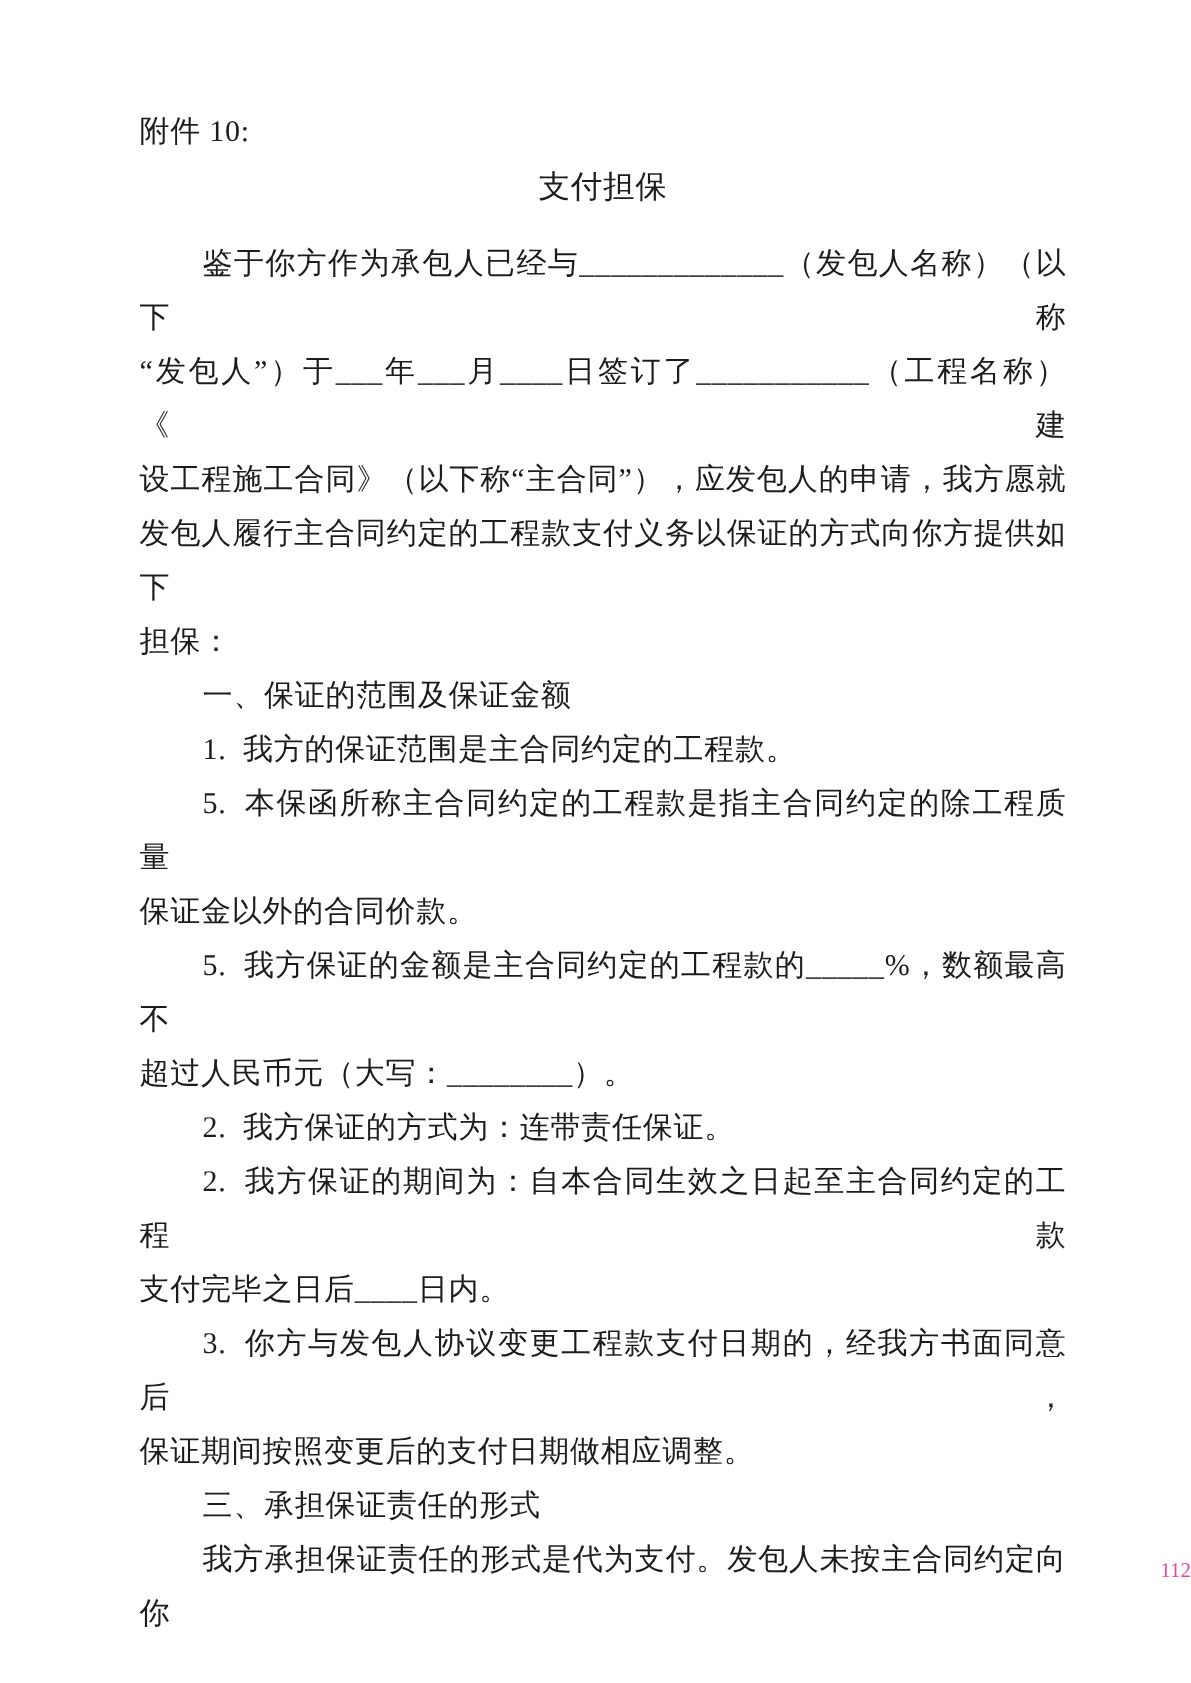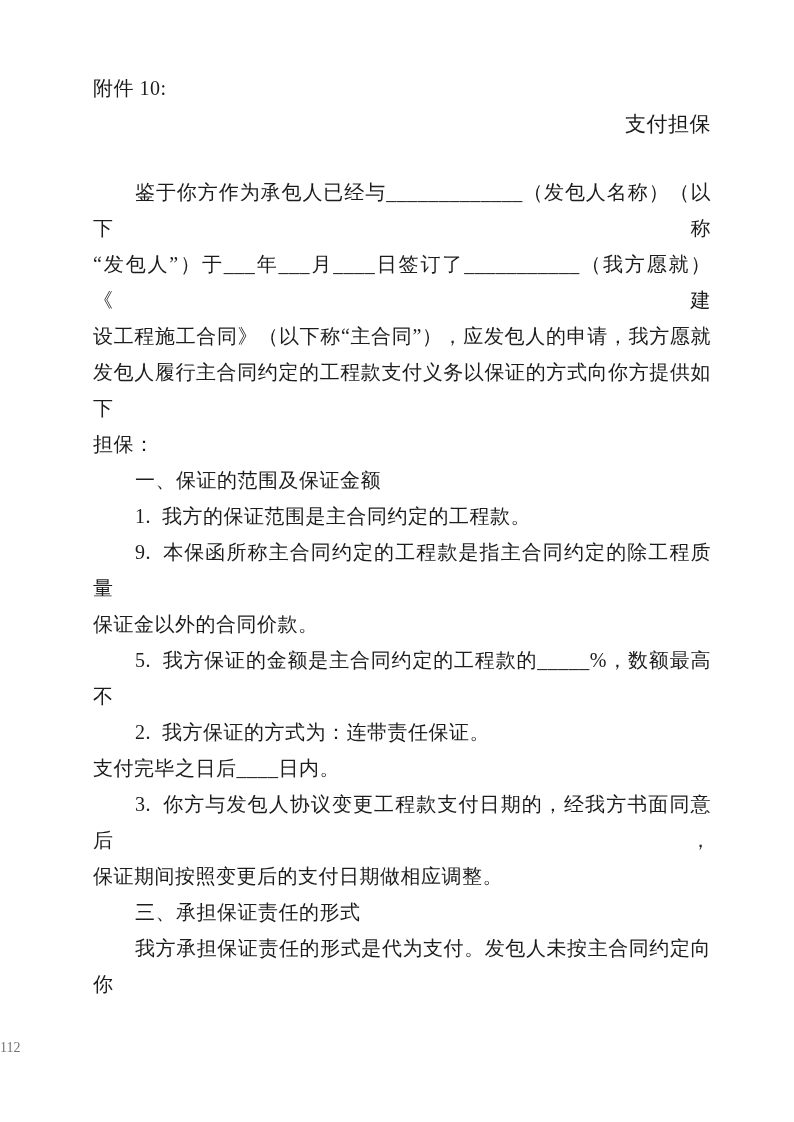--- a/index.html
+++ b/index.html
@@ -22,61 +22,63 @@
     top: 70px;
     width: 618px;
   }
   .line {
     font-size: 20px;
     line-height: 36px;
     white-space: pre-wrap;
     letter-spacing: 0.5px;
   }
   .line.center {
-    text-align: right;
+    text-align: center;
     font-size: 21px;
   }
   .line.indent {
     text-indent: 42px;
   }
   .line.justify {
     text-align: justify;
     text-align-last: justify;
   }
-  .line.gap-large { margin-top: 32px; }
+  .line.gap-large { margin-top: 16px; }
   .line.gap-small { margin-top: 8px; }
   .page-number {
     position: absolute;
     top: 1038px;
     left: 0;
     width: 100%;
-    text-align: left;
+    text-align: right;
     font-size: 14px;
     line-height: 20px;
-    color: #737373;
+    color: #ec4899;
   }
 </style>
 </head>
 <body>
 
 <div class="page">
   <div class="content" id="doc-lines">
       <div class="line">附件 10:</div>
       <div class="line center">支付担保</div>
       <div class="line indent justify gap-large">鉴于你方作为承包人已经与_____________（发包人名称）（以下称</div>
-      <div class="line justify">“发包人”）于___年___月____日签订了___________（我方愿就）《建</div>
+      <div class="line justify">“发包人”）于___年___月____日签订了___________（工程名称）《建</div>
       <div class="line justify">设工程施工合同》（以下称“主合同”），应发包人的申请，我方愿就</div>
       <div class="line justify">发包人履行主合同约定的工程款支付义务以保证的方式向你方提供如下</div>
       <div class="line">担保：</div>
       <div class="line indent">一、保证的范围及保证金额</div>
       <div class="line indent">1.  我方的保证范围是主合同约定的工程款。</div>
-      <div class="line indent justify">9.  本保函所称主合同约定的工程款是指主合同约定的除工程质量</div>
+      <div class="line indent justify">5.  本保函所称主合同约定的工程款是指主合同约定的除工程质量</div>
       <div class="line">保证金以外的合同价款。</div>
       <div class="line indent justify">5.  我方保证的金额是主合同约定的工程款的_____%，数额最高不</div>
+      <div class="line">超过人民币元（大写：________）。</div>
       <div class="line indent">2.  我方保证的方式为：连带责任保证。</div>
+      <div class="line indent justify">2.  我方保证的期间为：自本合同生效之日起至主合同约定的工程款</div>
       <div class="line">支付完毕之日后____日内。</div>
       <div class="line indent justify">3.  你方与发包人协议变更工程款支付日期的，经我方书面同意后，</div>
       <div class="line">保证期间按照变更后的支付日期做相应调整。</div>
       <div class="line indent">三、承担保证责任的形式</div>
       <div class="line indent justify">我方承担保证责任的形式是代为支付。发包人未按主合同约定向你</div>
     </div>
   <div class="page-number">112</div>
 </div>
 
 </body></html>

